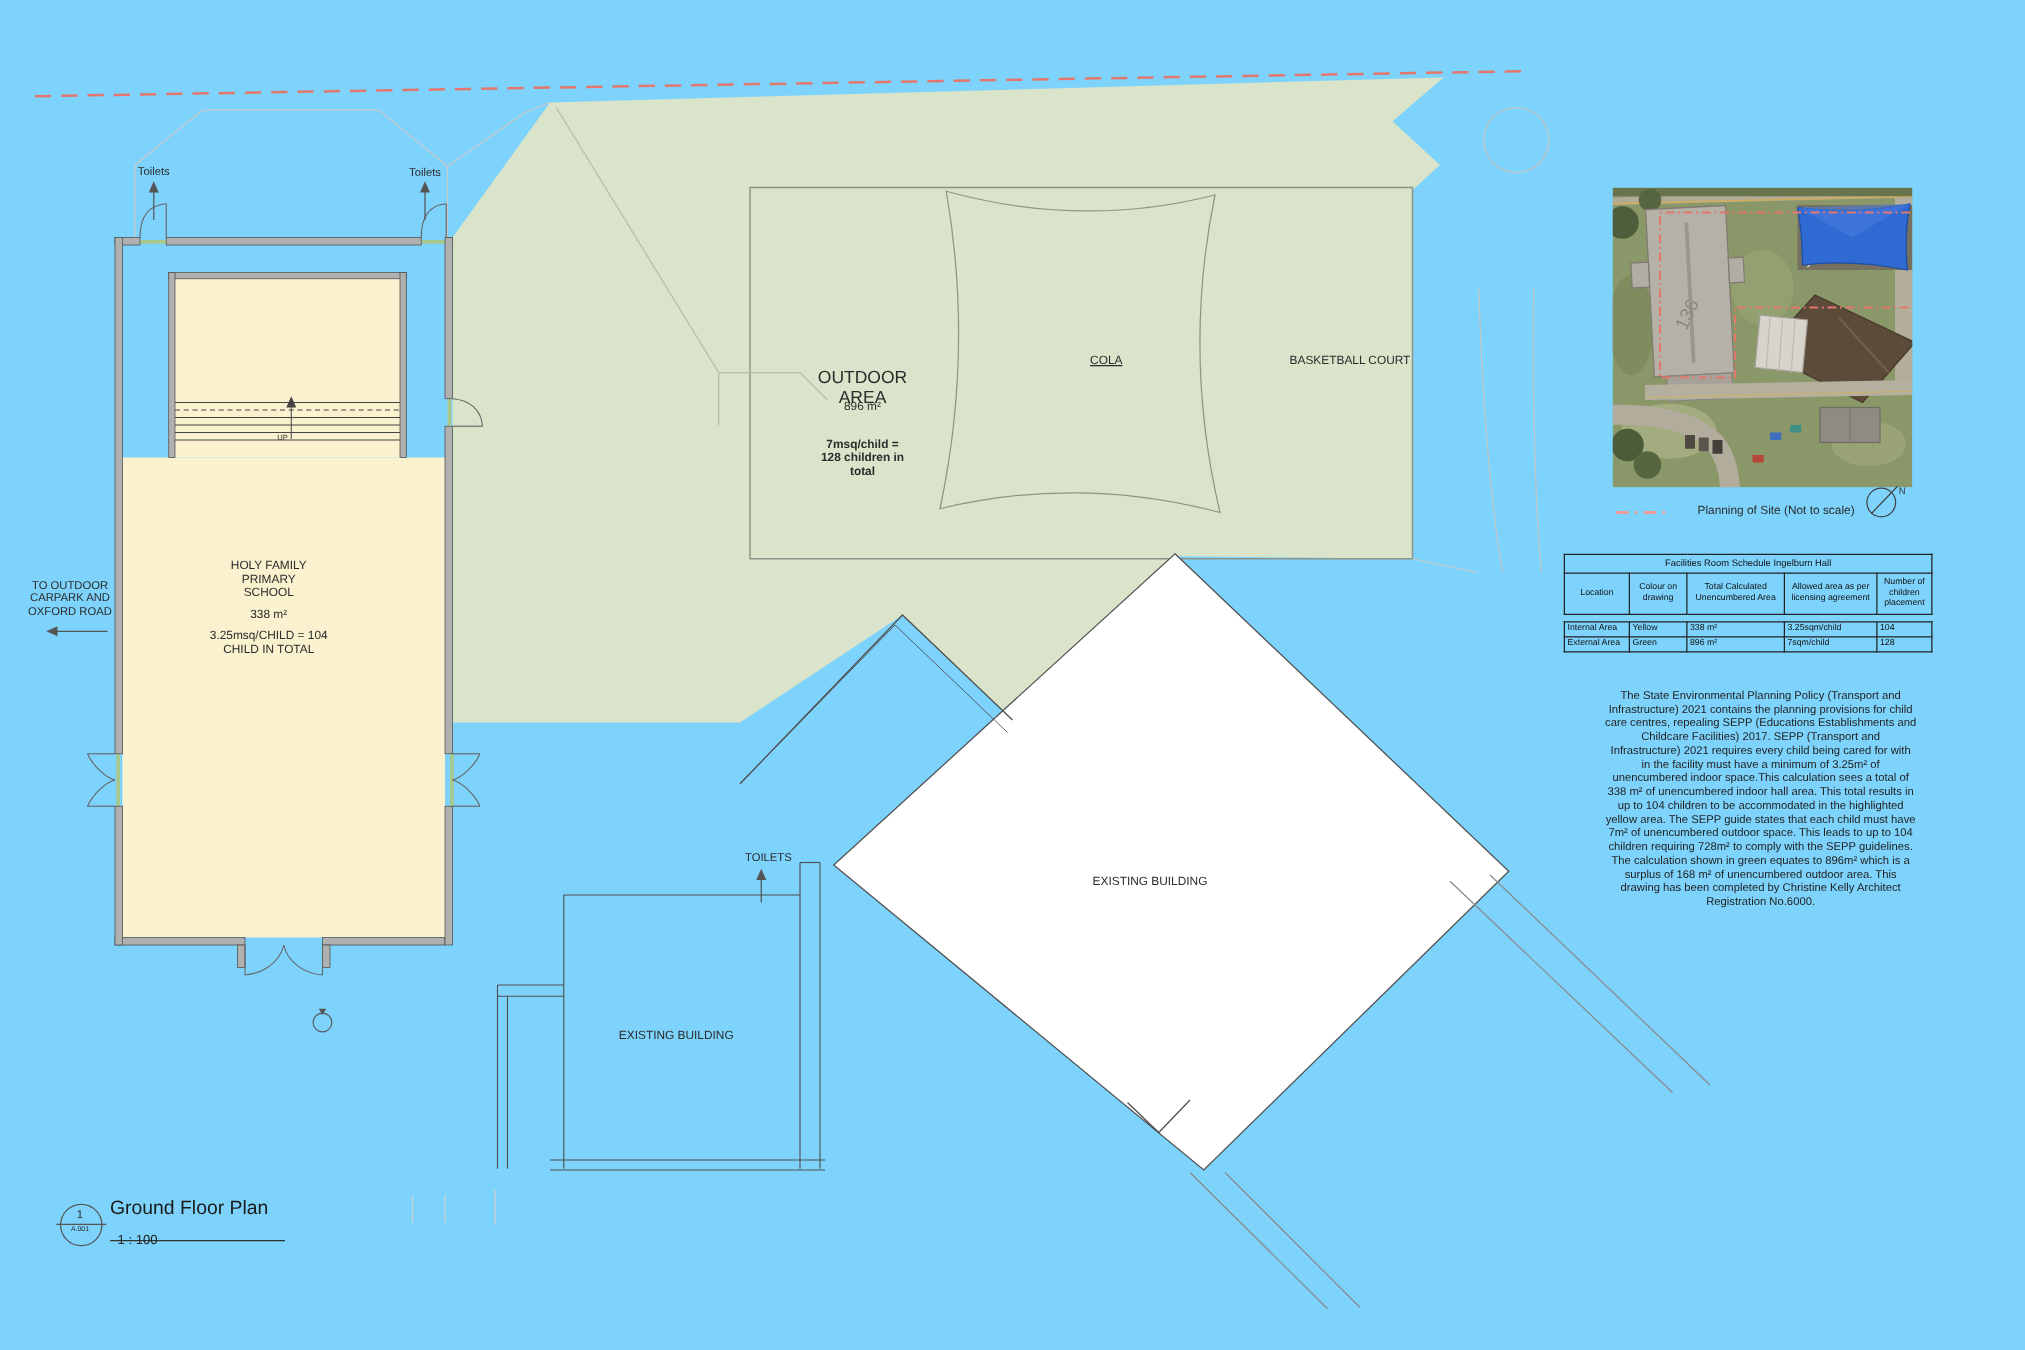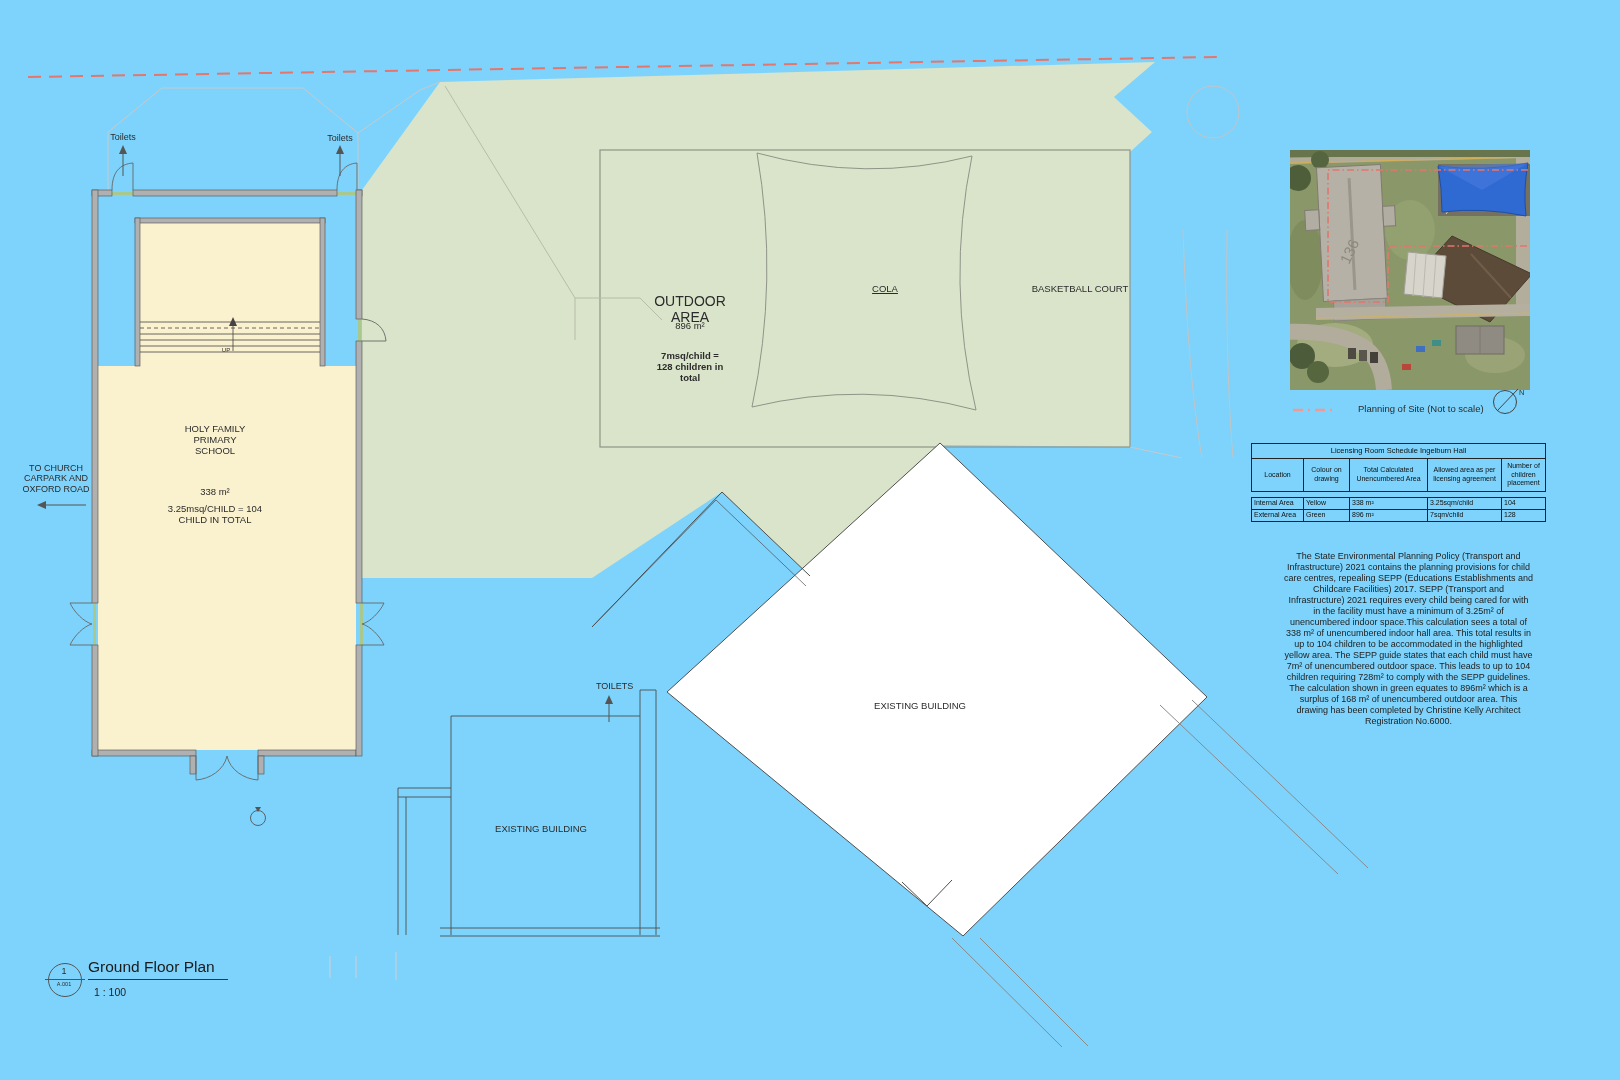--- a/index.html
+++ b/index.html
@@ -15,21 +15,21 @@
   .lic table{border-collapse:collapse;width:294px;table-layout:fixed;}
   .lic th,.lic td{border:1px solid #222;font-weight:normal;font-size:7px;line-height:1.25;
                   padding:1px 2px;overflow:hidden;}
   .lic .title-cell{text-align:center;font-size:7.5px;height:12px;vertical-align:middle;}
   .lic th{text-align:center;vertical-align:middle;white-space:pre-line;height:30px;}
   .lic td{height:9px;text-align:left;vertical-align:middle;}
   .lic .body{margin-top:5px;}
   .notes{position:absolute;left:1284px;top:551px;width:249px;z-index:3;
          font-size:9px;line-height:1.22;text-align:center;color:#222;}
   .tb-title{position:absolute;left:88px;top:958px;z-index:3;font-size:15.5px;color:#1a1a1a;
-            width:140px;border-bottom:1.5px solid #333;padding-bottom:3px;text-align:left;}
+            width:140px;border-bottom:1.5px solid #333;padding-bottom:16px;text-align:left;}
   .tb-scale{position:absolute;left:94px;top:986px;z-index:3;font-size:10.5px;color:#222;}
   .tb-circle{position:absolute;left:48px;top:963px;width:32px;height:32px;border:1.2px solid #555;
              border-radius:50%;z-index:3;}
   .tb-line{position:absolute;left:45px;top:979px;width:40px;border-top:1.2px solid #555;z-index:4;}
   .tb-num{position:absolute;left:48px;top:966px;width:32px;text-align:center;font-size:9px;z-index:5;}
   .tb-sheet{position:absolute;left:48px;top:981px;width:32px;text-align:center;font-size:5.5px;z-index:5;}
 </style>
 </head>
 <body>
 
@@ -177,25 +177,25 @@
     <g stroke="#8a8a8a" stroke-width="1" fill="none">
       <line x1="952" y1="938" x2="1062" y2="1047"></line>
       <line x1="980" y1="938" x2="1088" y2="1046"></line>
       <line x1="1160" y1="705" x2="1338" y2="874"></line>
       <line x1="1192" y1="700" x2="1368" y2="868"></line>
     </g>
   </svg>
 
   <div class="lbl" style="left:103px;top:132px;width:40px;font-size:9px;">Toilets</div>
   <div class="lbl" style="left:320px;top:133px;width:40px;font-size:9px;">Toilets</div>
-  <div class="lbl" style="left:20px;top:463px;width:72px;font-size:9px;">TO CHURCH
+  <div class="lbl" style="left:20px;top:463px;width:72px;font-size:9px;">TO OUTDOOR
 CARPARK AND
 OXFORD ROAD</div>
 
-  <div class="lbl" style="left:140px;top:424px;width:150px;font-size:9.5px;">HOLY FAMILY
+  <div class="lbl" style="left:140px;top:448px;width:150px;font-size:9.5px;">HOLY FAMILY
 PRIMARY
 SCHOOL</div>
   <div class="lbl" style="left:140px;top:487px;width:150px;font-size:9.5px;">338 m²</div>
   <div class="lbl" style="left:140px;top:504px;width:150px;font-size:9.5px;">3.25msq/CHILD = 104
 CHILD IN TOTAL</div>
 
   <div class="lbl" style="left:630px;top:293px;width:120px;font-size:14px;">OUTDOOR
 AREA</div>
   <div class="lbl" style="left:630px;top:321px;width:120px;font-size:9.5px;">896 m²</div>
   <div class="lbl" style="left:630px;top:351px;width:120px;font-size:9.5px;font-weight:bold;">7msq/child =
@@ -279,21 +279,21 @@
     <table>
       <colgroup>
           <col style="width:52px">
           <col style="width:46px">
           <col style="width:78px">
           <col style="width:74px">
           <col style="width:44px">
         </colgroup>
       <tbody>
           <tr>
-            <th colspan="5" class="title-cell">Licensing Room Schedule Ingelburn Hall</th>
+            <th colspan="5" class="title-cell">Facilities Room Schedule Ingelburn Hall</th>
           </tr>
       <tr>
         <th>Location</th>
         <th>Colour on
 drawing</th>
         <th>Total Calculated
 Unencumbered Area</th>
         <th>Allowed area as per
 licensing agreement</th>
         <th>Number of

